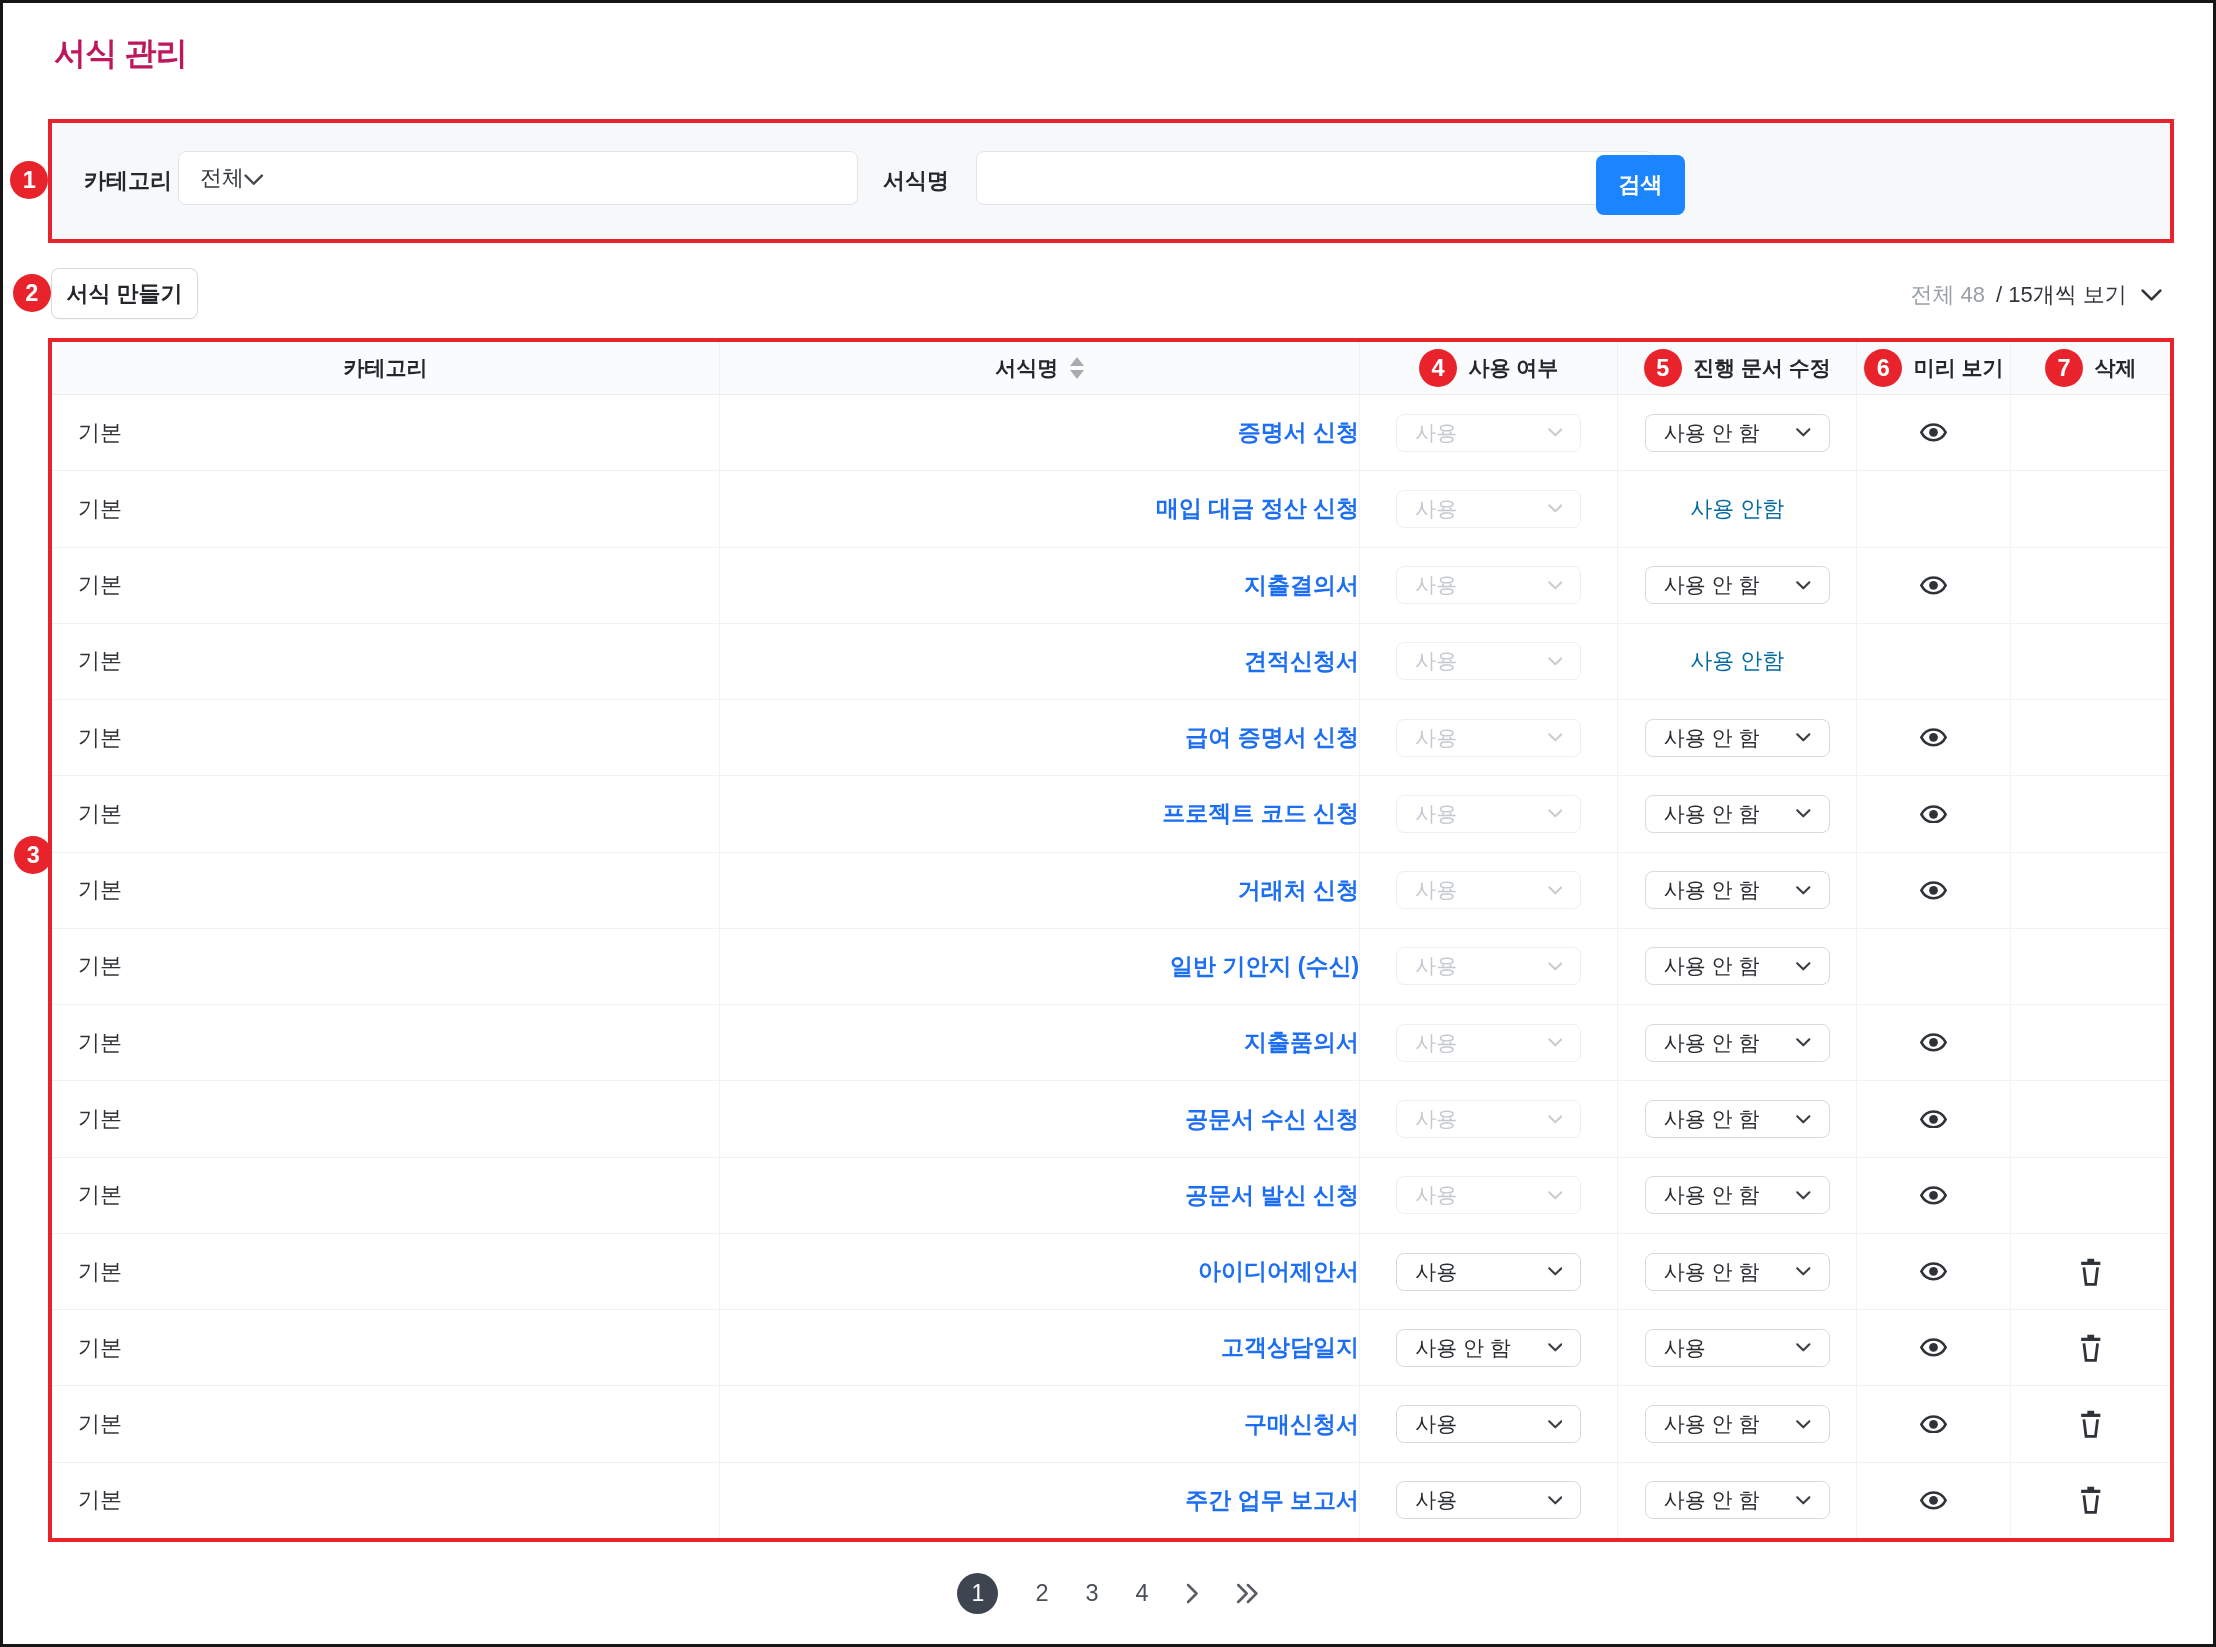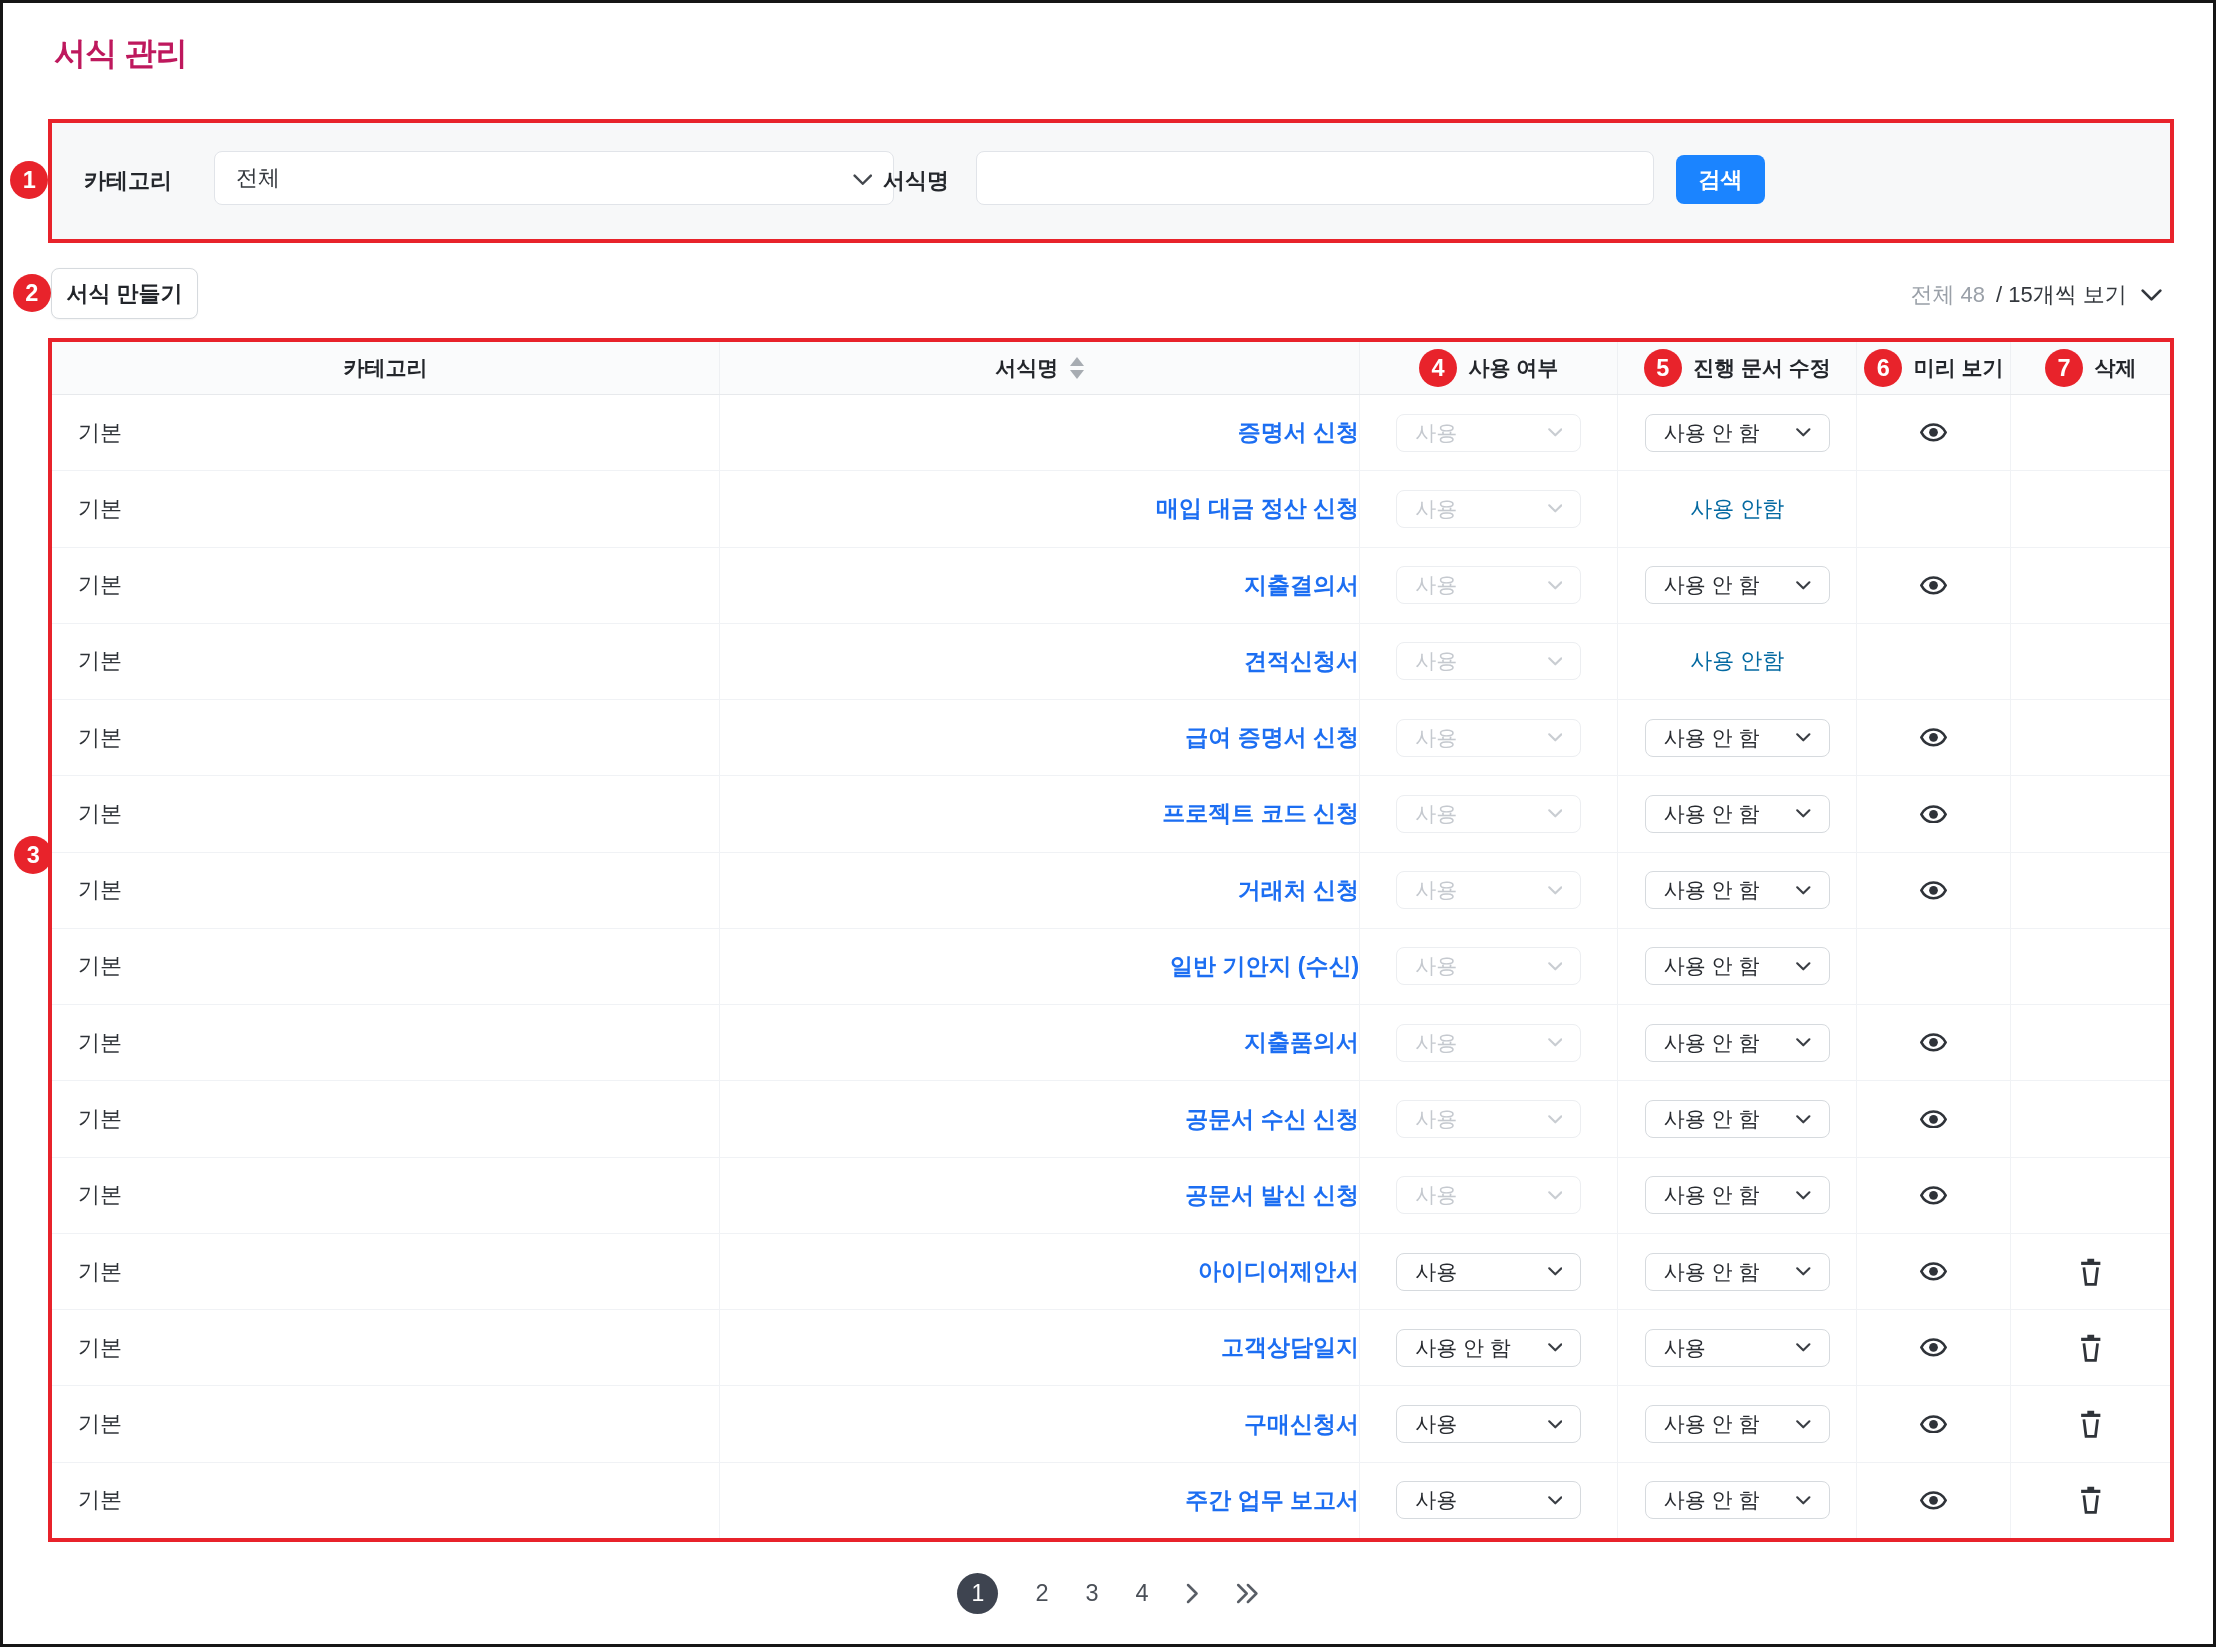--- a/index.html
+++ b/index.html
@@ -33,31 +33,31 @@
   }
   .search-panel .field-label{
     position:absolute;font-size:22px;font-weight:700;color:#24272c;
     top:50%;transform:translateY(-50%);
   }
   .lbl-category{left:32px;}
   .lbl-name{left:831px;}
   .select-box{
     position:absolute;left:126px;top:28px;width:680px;height:54px;
     box-sizing:border-box;background:#fff;border:1.6px solid #e1e4e9;border-radius:8px;
-    display:flex;align-items:center;justify-content:space-between;
-    padding:0 21px;font-size:22px;color:#33373d;cursor:pointer;margin-left:36px;
+    display:flex;align-items:center;
+    padding:0 21px;font-size:22px;color:#33373d;cursor:pointer;
   }
   .name-input{
     position:absolute;left:924px;top:28px;width:678px;height:54px;
     box-sizing:border-box;background:#fff;border:1.6px solid #e1e4e9;border-radius:8px;
     font-size:22px;color:#33373d;padding:0 19.5px;outline:none;
     font-family:"Liberation Sans", sans-serif;
   }
   .search-btn{
-    position:absolute;left:1624px;top:32px;width:89px;height:49px;
+    position:absolute;left:1544px;top:32px;width:89px;height:60px;
     background:var(--blue);color:#fff;border:none;border-radius:8px;
     font-size:22px;font-weight:700;cursor:pointer;
     display:flex;align-items:center;justify-content:center;
     font-family:"Liberation Sans", sans-serif;
   }
   
   .create-btn{
     position:absolute;left:48px;top:265px;width:147px;height:51px;
     box-sizing:border-box;background:#fff;border:1.6px solid #d6dade;border-radius:8px;
     font-size:22px;font-weight:700;color:#22252a;cursor:pointer;

